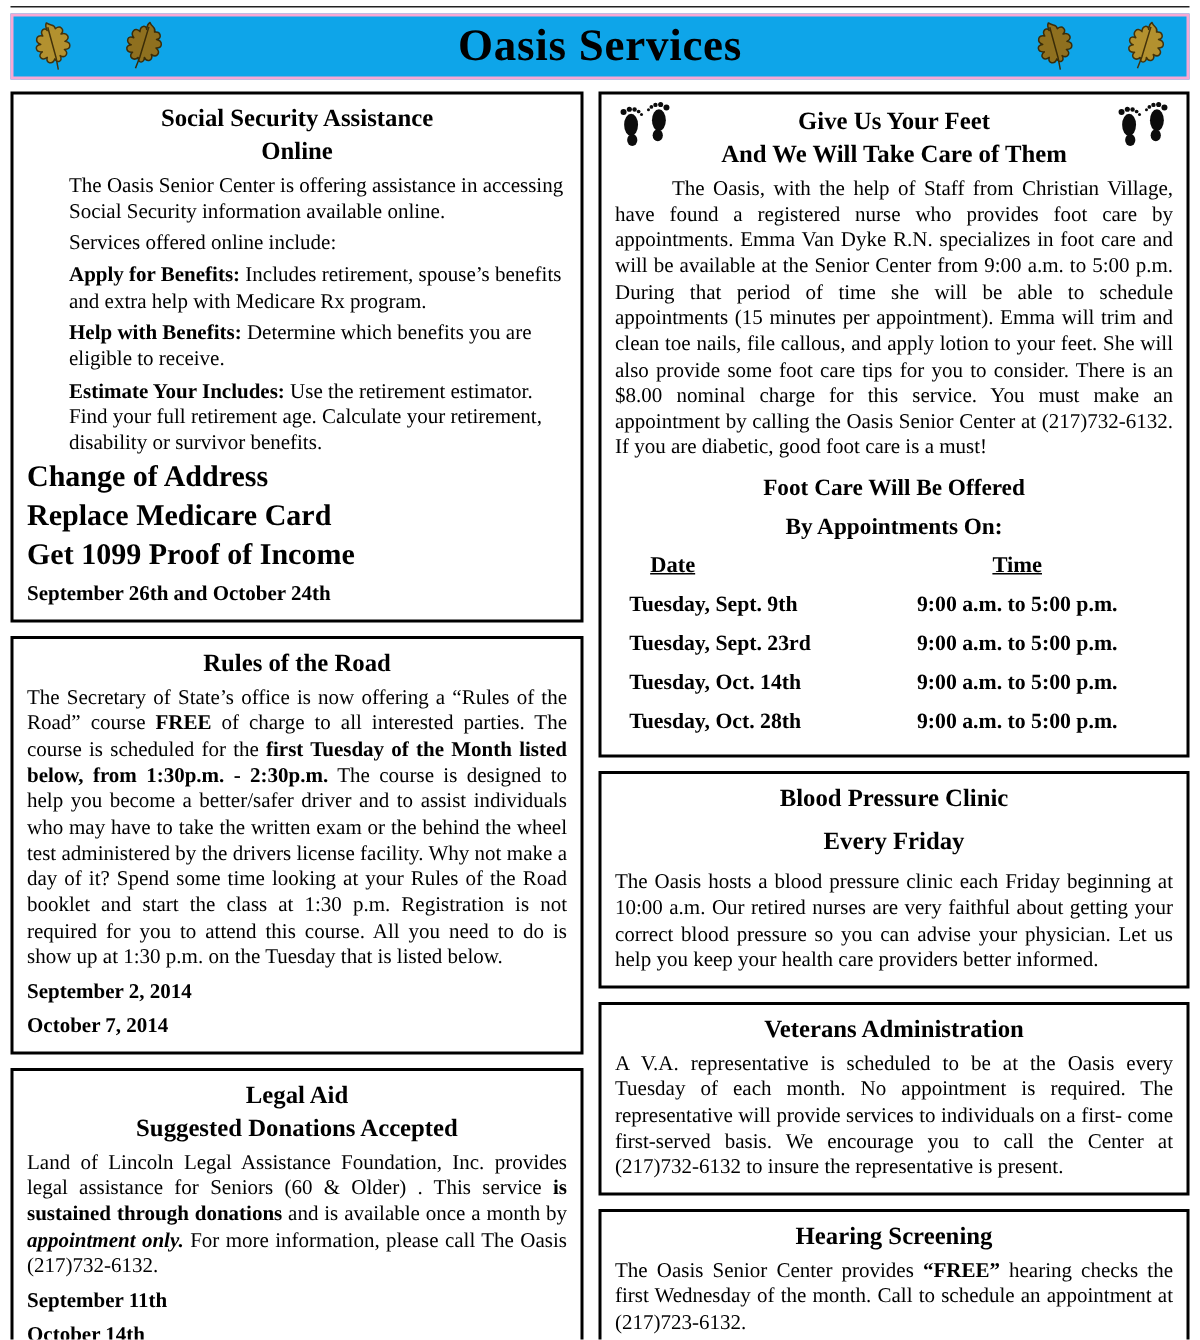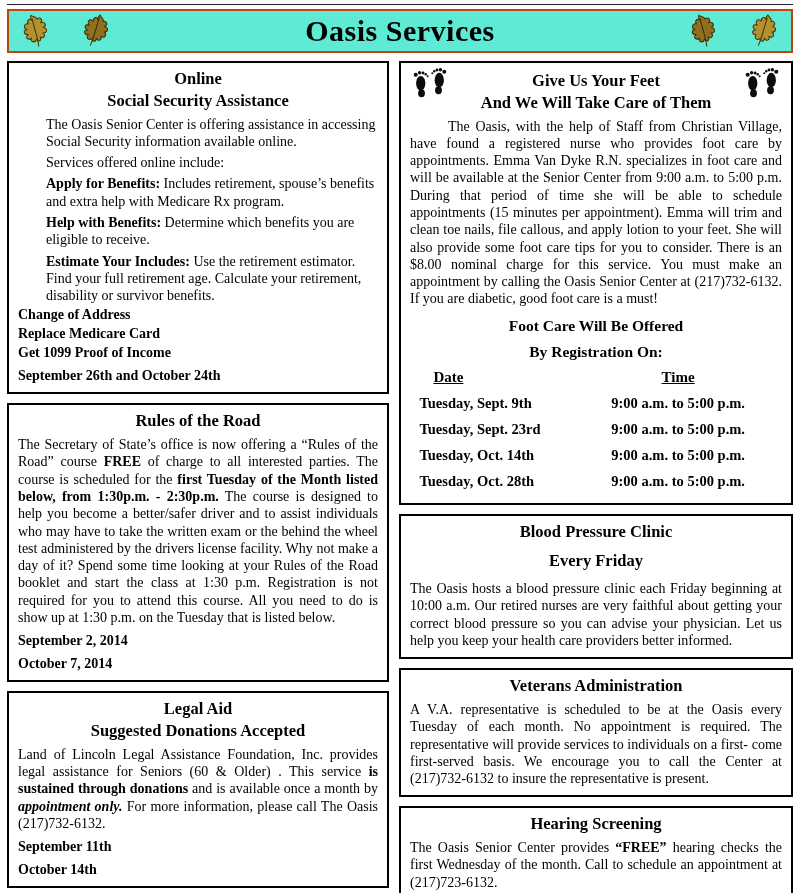--- a/index.html
+++ b/index.html
@@ -7,46 +7,46 @@
   body {
     background: #ffffff;
     font-family: "Liberation Serif", serif;
     color: #000;
     overflow: hidden;
   }
   .page { width: 800px; height: 893px; background: #fff; padding: 4px 7px 0; }
   .top-rule { border-top: 1.5px solid #222; margin-bottom: 4px; }
 
   .masthead {
-    border: 2px solid #c2410c;
+    border: 2px solid #f9a8d4;
     height: 44px;
     display: flex;
     align-items: center;
     padding: 0 12px;
-    background: #5eead4;
+    background: #0ea5e9;
   }
   .leaf-group { display: flex; align-items: center; gap: 30px; width: 160px; }
   .leaf-group.right { justify-content: flex-end; }
   .leaf { width: 30px; height: 38px; }
   .leaf.tilt-l { transform: rotate(-18deg); }
   .leaf.tilt-r { transform: rotate(14deg); }
   .masthead-title { flex: 1; text-align: center; font-size: 30px; font-weight: bold; letter-spacing: .5px; }
 
   .columns { display: flex; gap: 10px; margin-top: 8px; align-items: flex-start; }
   .col { display: flex; flex-direction: column; gap: 9px; }
   .col-left { width: 382px; flex: none; }
   .col-right { flex: 1; min-width: 0; }
 
   .box { border: 2px solid #000; padding: 5px 9px 8px; background: #fff; position: relative; }
   .h-center { text-align: center; font-weight: bold; font-size: 16.5px; line-height: 1.32; }
   .h-gap { margin-top: 8px; }
   .box p.body { font-size: 14px; line-height: 1.235; text-align: justify; margin-top: 4px; }
   .box p.body.no-just { text-align: left; margin-left: 28px; }
   .lead { font-weight: bold; }
-  .bold-line { font-size: 14px; font-weight: bold; margin-top: 3px; }
+  .bold-line { font-size: 20px; font-weight: bold; margin-top: 3px; }
   .center-bold { text-align: left; font-weight: bold; font-size: 14px; margin-top: 7px; }
   .indent-first { text-indent: 38px; }
   .italic { font-style: italic; }
 
   .corner-icon { position: absolute; top: 4px; width: 42px; height: 34px; }
   .corner-icon.left { left: 8px; }
   .corner-icon.right { right: 8px; }
 
   .fc-table { width: 96%; margin: 6px auto 0; border-collapse: collapse; }
   .fc-table th { font-size: 15px; font-weight: bold; text-decoration: underline; padding-bottom: 5px; }
@@ -84,22 +84,22 @@
         <path d="M30 8 L28 50 L26 66" fill="none" stroke="#43320a" stroke-width="2"></path>
       </svg>
     </div>
   </div>
 
   <div class="columns">
 
     <div class="col col-left">
 
       <div class="box">
+        <div class="h-center">Social Security Assistance</div>
         <div class="h-center">Online</div>
-        <div class="h-center">Social Security Assistance</div>
         <p class="body no-just">The Oasis Senior Center is offering assistance in accessing Social Security information available online.</p>
         <p class="body no-just">Services offered online include:</p>
         <p class="body no-just"><span class="lead">Apply for Benefits:</span><span> Includes retirement, spouse’s benefits and extra help with Medicare Rx program.</span></p>
         <p class="body no-just"><span class="lead">Help with Benefits:</span><span> Determine which benefits you are eligible to receive.</span></p>
         <p class="body no-just"><span class="lead">Estimate Your Includes:</span><span> Use the retirement estimator. Find your full retirement age.  Calculate your retirement, disability or survivor benefits.</span></p>
         <p class="bold-line">Change of Address</p>
         <p class="bold-line">Replace Medicare Card</p>
         <p class="bold-line">Get 1099 Proof of  Income</p>
         <p class="center-bold">September 26th and October 24th</p>
       </div>
@@ -157,21 +157,21 @@
               <circle cx="39.5" cy="3.5" r="2.2"></circle>
               <circle cx="35" cy="3.8" r="1.9"></circle>
               <circle cx="31.5" cy="5.5" r="1.6"></circle>
               <circle cx="29" cy="8" r="1.3"></circle>
           </g>
         </svg>
         <div class="h-center">Give Us Your Feet</div>
         <div class="h-center">And We Will Take Care of Them</div>
         <p class="body indent-first">The Oasis, with the help of Staff from Christian Village, have found a registered nurse who provides foot care by appointments.  Emma Van Dyke R.N. specializes in foot care and will be available at  the Senior Center from 9:00 a.m. to 5:00 p.m.  During that period of time she will be able to schedule appointments (15 minutes per appointment).  Emma will trim and clean toe nails, file callous, and apply lotion to your feet. She will also provide some foot care tips for you to consider. There is an $8.00 nominal charge for this  service. You must make an appointment by calling the Oasis Senior Center at (217)732-6132.  If you are diabetic, good foot care is a must!</p>
         <div class="h-center h-gap" style="font-size:15.5px;">Foot Care Will Be Offered</div>
-        <div class="h-center" style="font-size:15.5px; margin-top:6px;">By Registration On:</div>
+        <div class="h-center" style="font-size:15.5px; margin-top:6px;">By Appointments On:</div>
         <table class="fc-table">
           <thead>
             <tr>
               <th class="date-h">Date</th>
               <th class="time-h">Time</th>
             </tr>
           </thead>
           <tbody>
             <tr>
               <td class="date-c">Tuesday, Sept. 9th</td>

